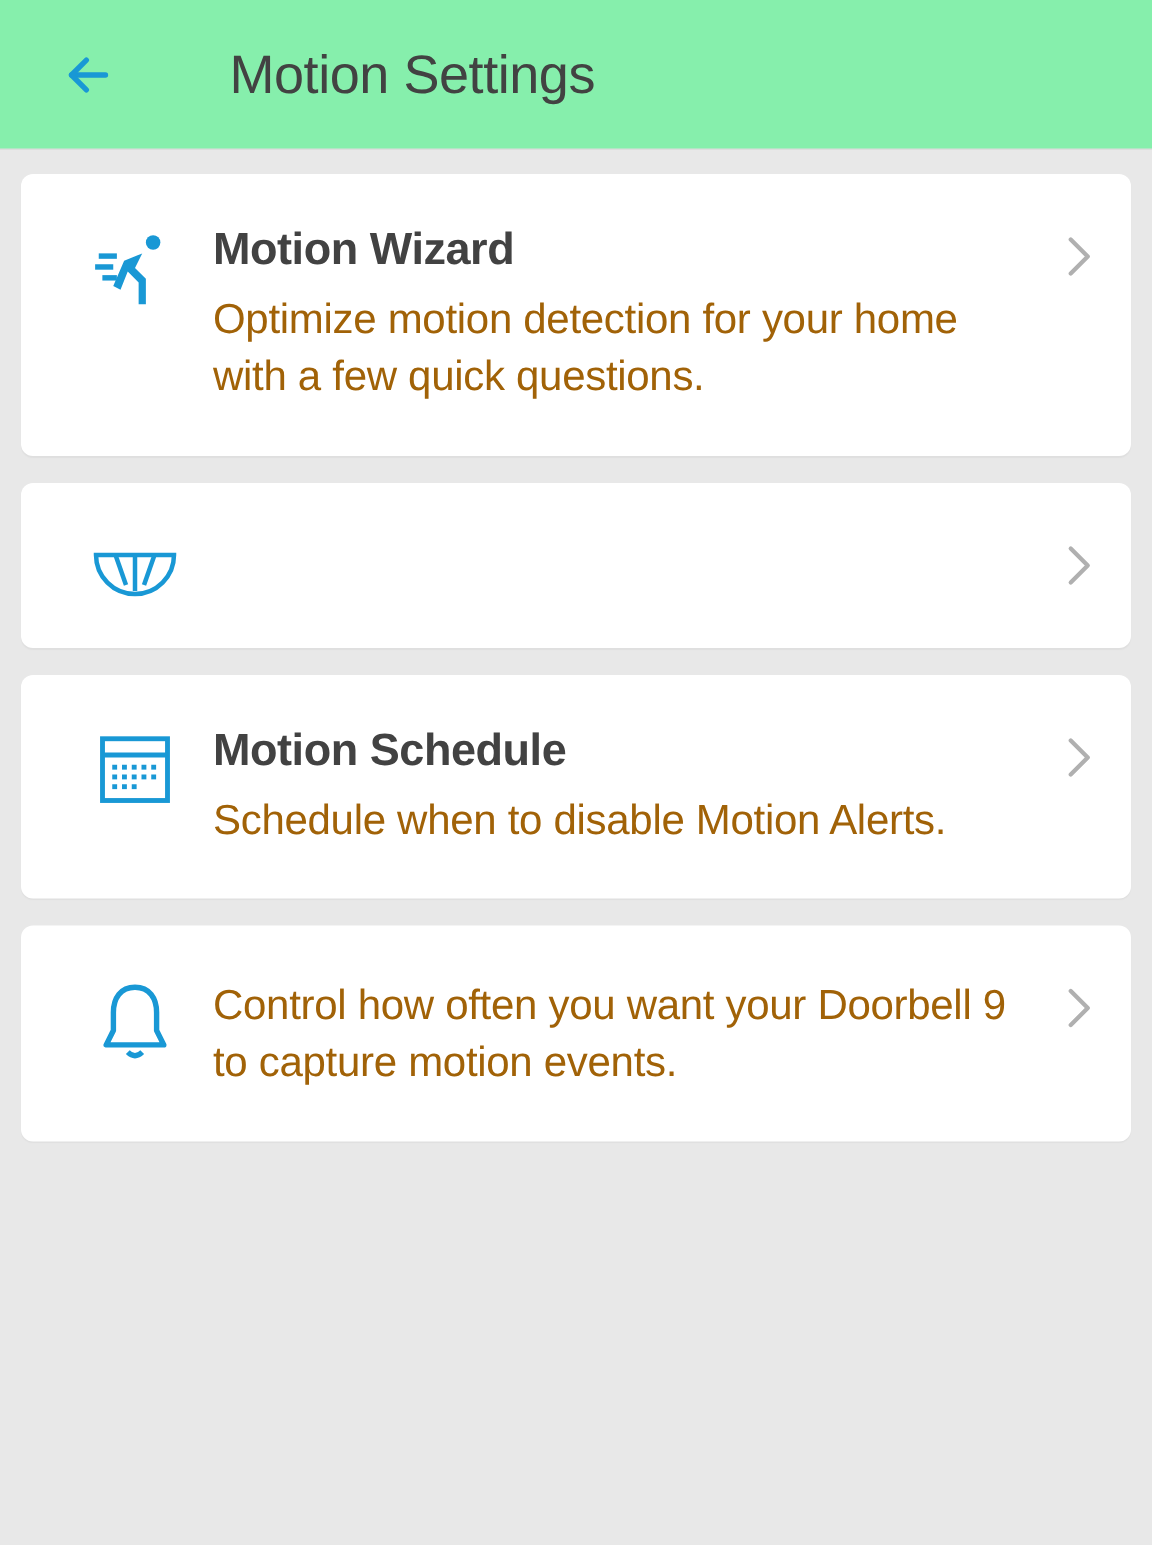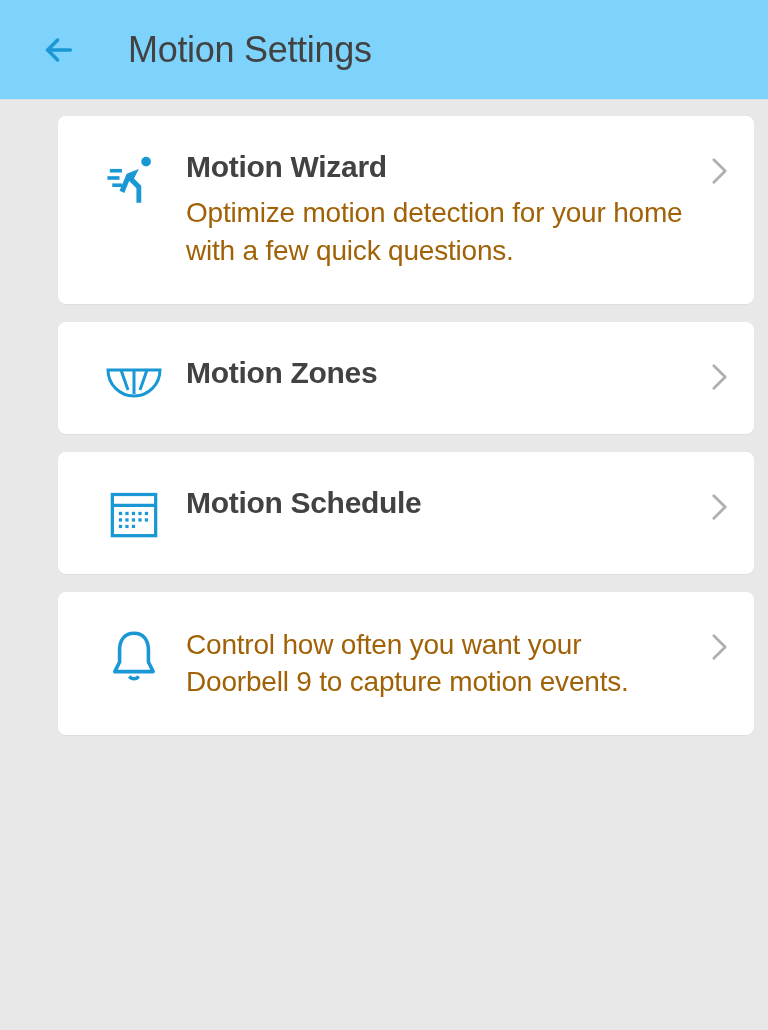--- a/index.html
+++ b/index.html
@@ -4,26 +4,27 @@
   <style>
     * { margin: 0; padding: 0; box-sizing: border-box; }
     body {
       font-family: -apple-system, BlinkMacSystemFont, 'Segoe UI', sans-serif;
       background: #e8e8e8;
       width: 768px;
       height: 1030px;
       overflow: hidden;
     }
     .header {
-      background: #7dd3fc;
+      background: #86efac;
       display: flex;
       align-items: center;
       padding: 20px 42px;
       height: 100px;
       border-bottom: 1px solid #ddd;
+      gap: 25px;
     }
     .back-btn {
       color: #1998d5;
       font-size: 36px;
       font-weight: 300;
       cursor: pointer;
       margin-right: 52px;
       display: inline-flex;
       align-items: center;
     }
@@ -40,21 +41,20 @@
     .card {
       background: #fff;
       border-radius: 8px;
       padding: 34px 24px 34px 40px;
       margin-bottom: 18px;
       display: flex;
       align-items: flex-start;
       cursor: pointer;
       position: relative;
       box-shadow: 0 1px 1px rgba(0,0,0,0.04);
-      margin-left: 44px;
     }
     .card-icon {
       width: 72px;
       min-width: 72px;
       display: flex;
       justify-content: center;
       align-items: flex-start;
       margin-right: 16px;
       margin-top: 2px;
       color: #1998d5;
@@ -124,21 +124,20 @@
   <div class="card">
     <div class="card-icon" style="margin-top:8px">
       <svg width="60" height="34" viewBox="0 0 60 30" fill="none" stroke="currentColor" stroke-width="3">
         <path d="M4 4 A26 26 0 0 0 56 4 Z"></path>
         <line x1="17" y1="4" x2="24" y2="24"></line>
         <line x1="30" y1="4" x2="30" y2="28"></line>
         <line x1="43" y1="4" x2="36" y2="24"></line>
       </svg>
     </div>
     <div class="card-body">
-      <div class="card-title">Motion Zones</div>
     </div>
     <span class="chevron">
       <svg viewBox="0 0 12 20" fill="none" stroke="currentColor" stroke-width="2" stroke-linecap="round" stroke-linejoin="round">
           <polyline points="2,2 10,10 2,18"></polyline>
         </svg>
     </span>
   </div>
 
   <div class="card">
     <div class="card-icon">
@@ -157,20 +156,21 @@
             <rect x="28" y="28" width="3" height="3"></rect>
             <rect x="34" y="28" width="3" height="3"></rect>
           <rect x="10" y="34" width="3" height="3"></rect>
             <rect x="16" y="34" width="3" height="3"></rect>
             <rect x="22" y="34" width="3" height="3"></rect>
         </g>
       </svg>
     </div>
     <div class="card-body">
       <div class="card-title">Motion Schedule</div>
+      <div class="card-desc">Schedule when to disable Motion Alerts.</div>
     </div>
     <span class="chevron">
       <svg viewBox="0 0 12 20" fill="none" stroke="currentColor" stroke-width="2" stroke-linecap="round" stroke-linejoin="round">
           <polyline points="2,2 10,10 2,18"></polyline>
         </svg>
     </span>
   </div>
 
   <div class="card">
     <div class="card-icon">

